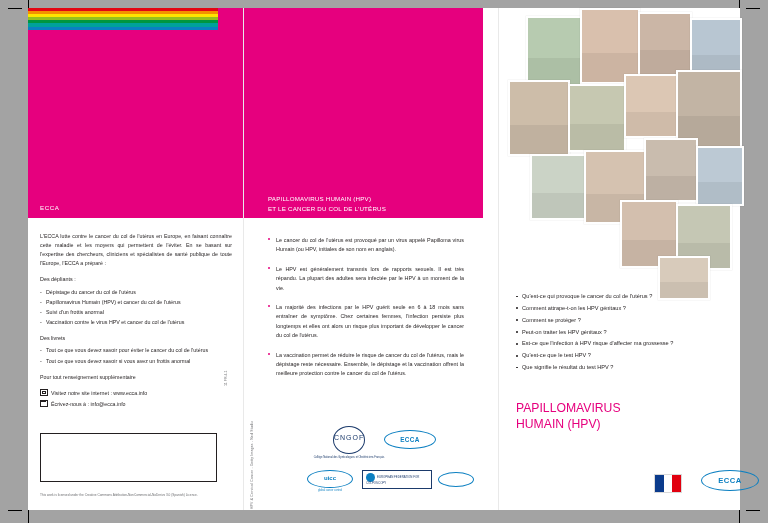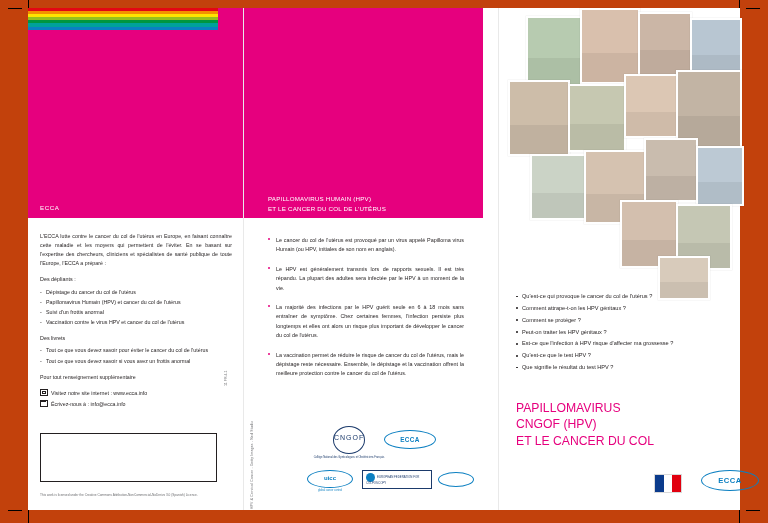--- a/index.html
+++ b/index.html
@@ -1,17 +1,17 @@
 <!DOCTYPE html>
 <html><head>
 <meta charset="utf-8">
 <style>
   html,body{margin:0;padding:0;background:#ffffff;}
   body{width:768px;height:523px;font-family:"Liberation Sans",sans-serif;color:#231f20;overflow:hidden;}
-  .page{position:relative;width:768px;height:523px;background:#c2410c;}
+  .page{position:relative;width:768px;height:523px;background:#a3a3a3;}
 
   
   .crop{position:absolute;background:#000;}
   .crop.h{height:1px;width:14px;}
   .crop.v{width:1px;height:14px;}
 
   
   .board{position:absolute;left:28px;top:8px;width:712px;height:502px;background:#ffffff;}
 
   
@@ -226,22 +226,21 @@
         <div>Comment attrape-t-on les HPV génitaux ?</div>
         <div>Comment se protéger ?</div>
         <div>Peut-on traiter les HPV génitaux ?</div>
         <div>Est-ce que l'infection à  HPV risque d'affecter ma grossesse ?</div>
         <div>Qu'est-ce que le test HPV ?</div>
         <div>Que signifie le résultat du test HPV ?</div>
       </div>
 
       <div class="cover-title">
         <div>PAPILLOMAVIRUS</div>
-        <div>CNGOF (HPV)</div>
-        <div>ET LE CANCER DU COL</div>
+        <div>HUMAIN (HPV)</div>
       </div>
 
       <div class="flag">
         <i style="background:#0b3b8c;"></i>
         <i style="background:#ffffff;"></i>
         <i style="background:#e1000f;"></i>
       </div>
 
       <div class="cover-ecca">
         <div class="ov">

